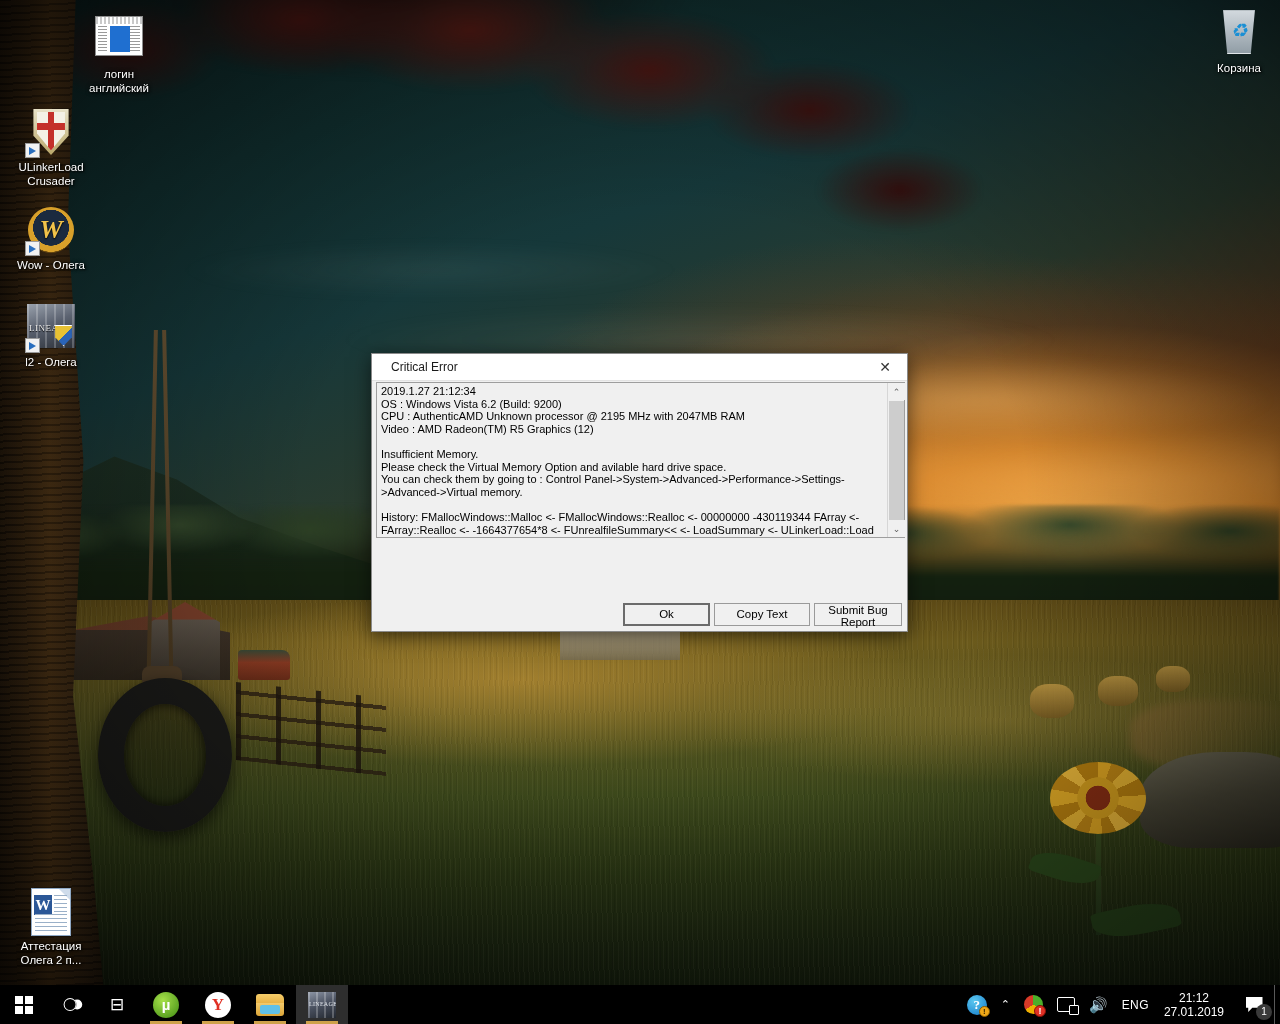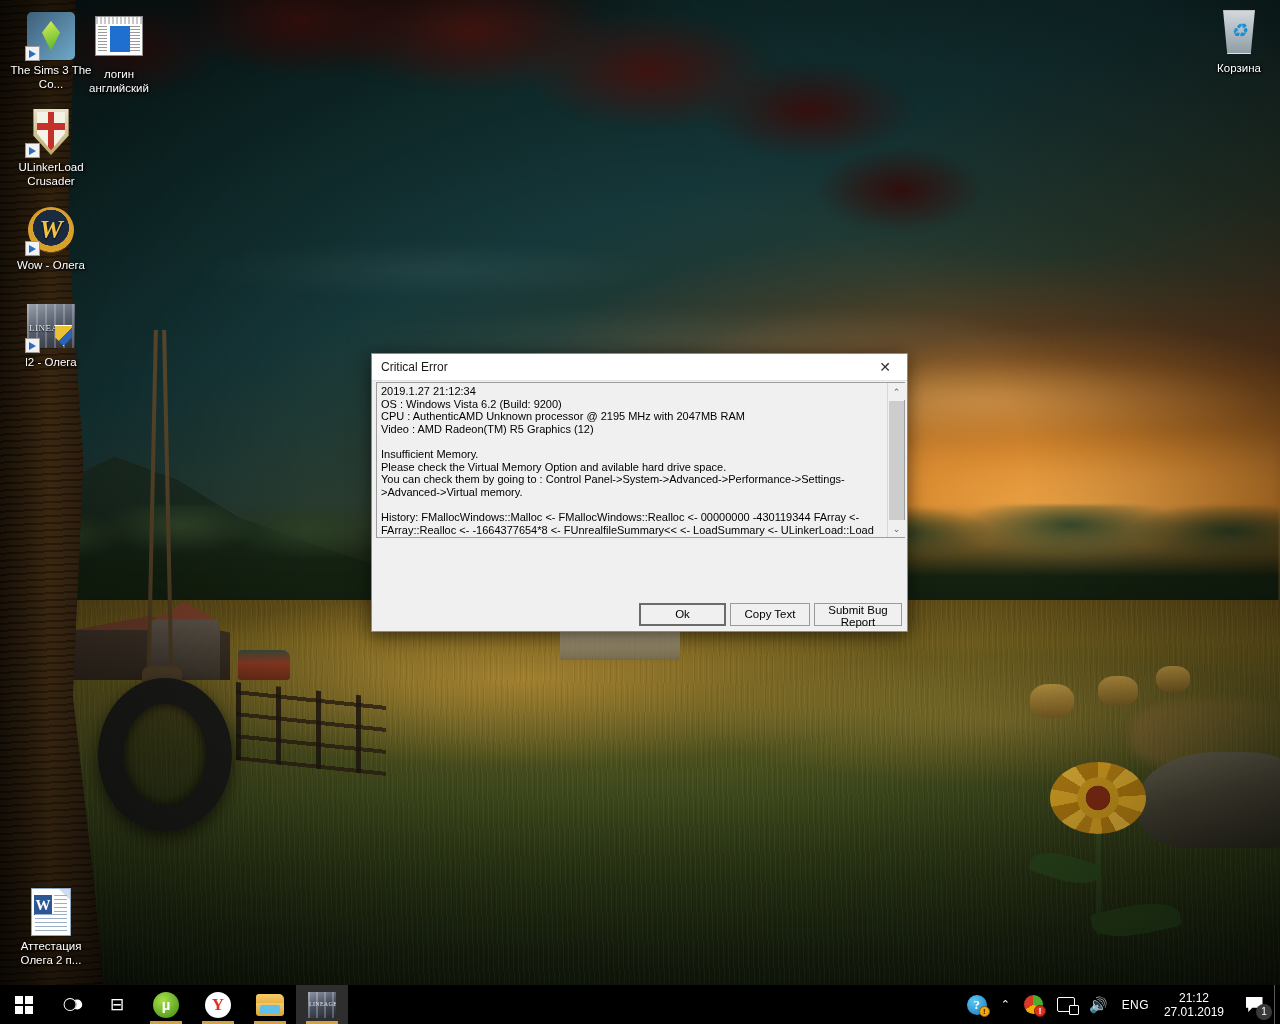--- a/index.html
+++ b/index.html
@@ -372,21 +372,21 @@
   }
   #dlg-titlebar {
     height: 27px;
     background: #ffffff;
     display: flex; align-items: center;
     border-bottom: 1px solid #e3e3e3;
     position: relative;
   }
   #dlg-title {
     font-size: 12px; color: #1a1a1a;
-    padding-left: 9px;
+    padding-left: 19px;
   }
   #dlg-close {
     position: absolute; right: 0; top: 0;
     width: 44px; height: 26px;
     display: flex; align-items: center; justify-content: center;
     font-size: 14px; color: #333; cursor: default;
     font-family: "Liberation Sans", sans-serif;
   }
   #dlg-body {
     position: absolute; left: 4px; top: 28px;
@@ -436,21 +436,21 @@
     min-width: 60px;
     padding: 0 10px;
     font-size: 11.5px;
     font-family: "Liberation Sans", sans-serif;
     color: #000;
     background: #f0f0f0;
     border: 1px solid #9a9a9a;
     cursor: default;
   }
   #btn-ok { width: 87px; border: 2px solid #6b6b6b; }
-  #btn-copy { width: 80px; }
+  #btn-copy { width: 96px; }
   #btn-bug { width: 88px; }
 
   
   #taskbar {
     position: absolute; left: 0; bottom: 0;
     width: 1280px; height: 39px;
     background: #000000;
     display: flex; align-items: stretch;
     color: #fff;
   }
@@ -639,29 +639,20 @@
   <div class="wp-layer" id="wp-sunflower"></div>
   <div class="wp-layer" id="wp-canopy"></div>
   <div class="wp-layer" id="wp-trunk"></div>
   <div class="wp-layer" id="wp-trunk-bark"></div>
   <div class="wp-layer" id="wp-rope1"></div>
   <div class="wp-layer" id="wp-rope2"></div>
   <div class="wp-layer" id="wp-knot"></div>
   <div class="wp-layer" id="wp-tire"></div>
   <div class="wp-layer" id="wp-vignette"></div>
 
-  <div class="desk-icon" style="left:8px;  top:12px;">
-    <div class="glyphbox">
-      <div class="ic-sims">
-          <i></i>
-        </div>
-      <span class="shortcut-arrow"></span>
-    </div>
-    <div class="lbl">The Sims 3 The Co...</div>
-  </div>
 
   <div class="desk-icon" style="left:76px; top:12px;">
     <div class="glyphbox">
       <div class="ic-doc-win">
           <u></u>
           <i></i>
           <b></b>
         </div>
     </div>
     <div class="lbl">логин английский</div>

